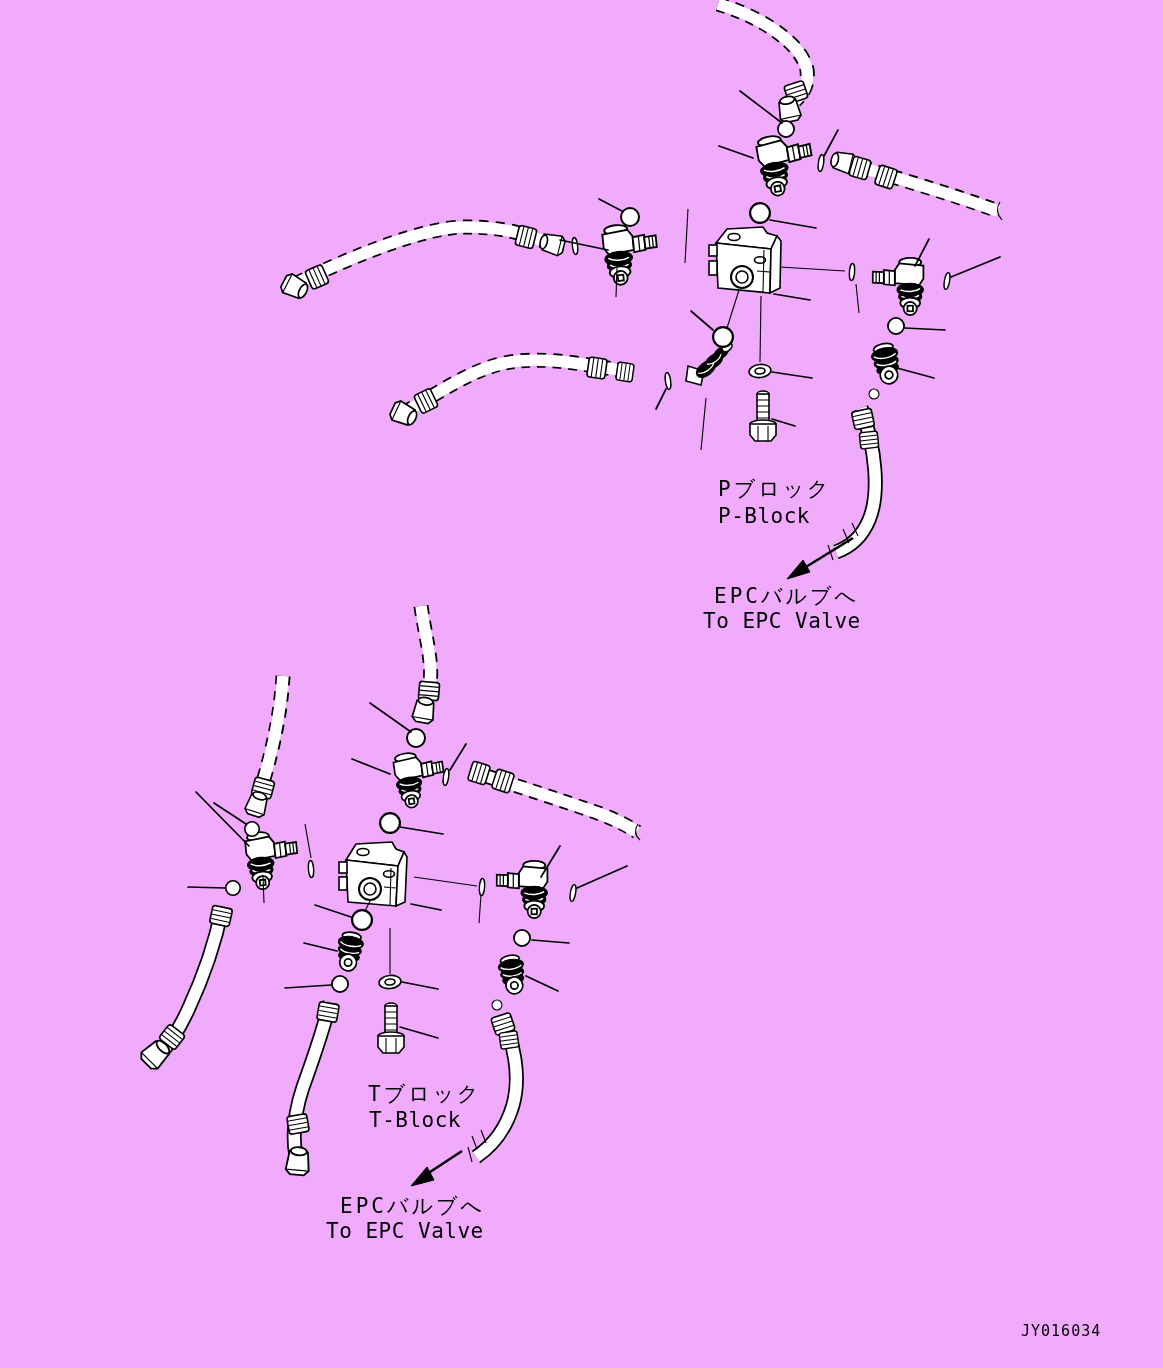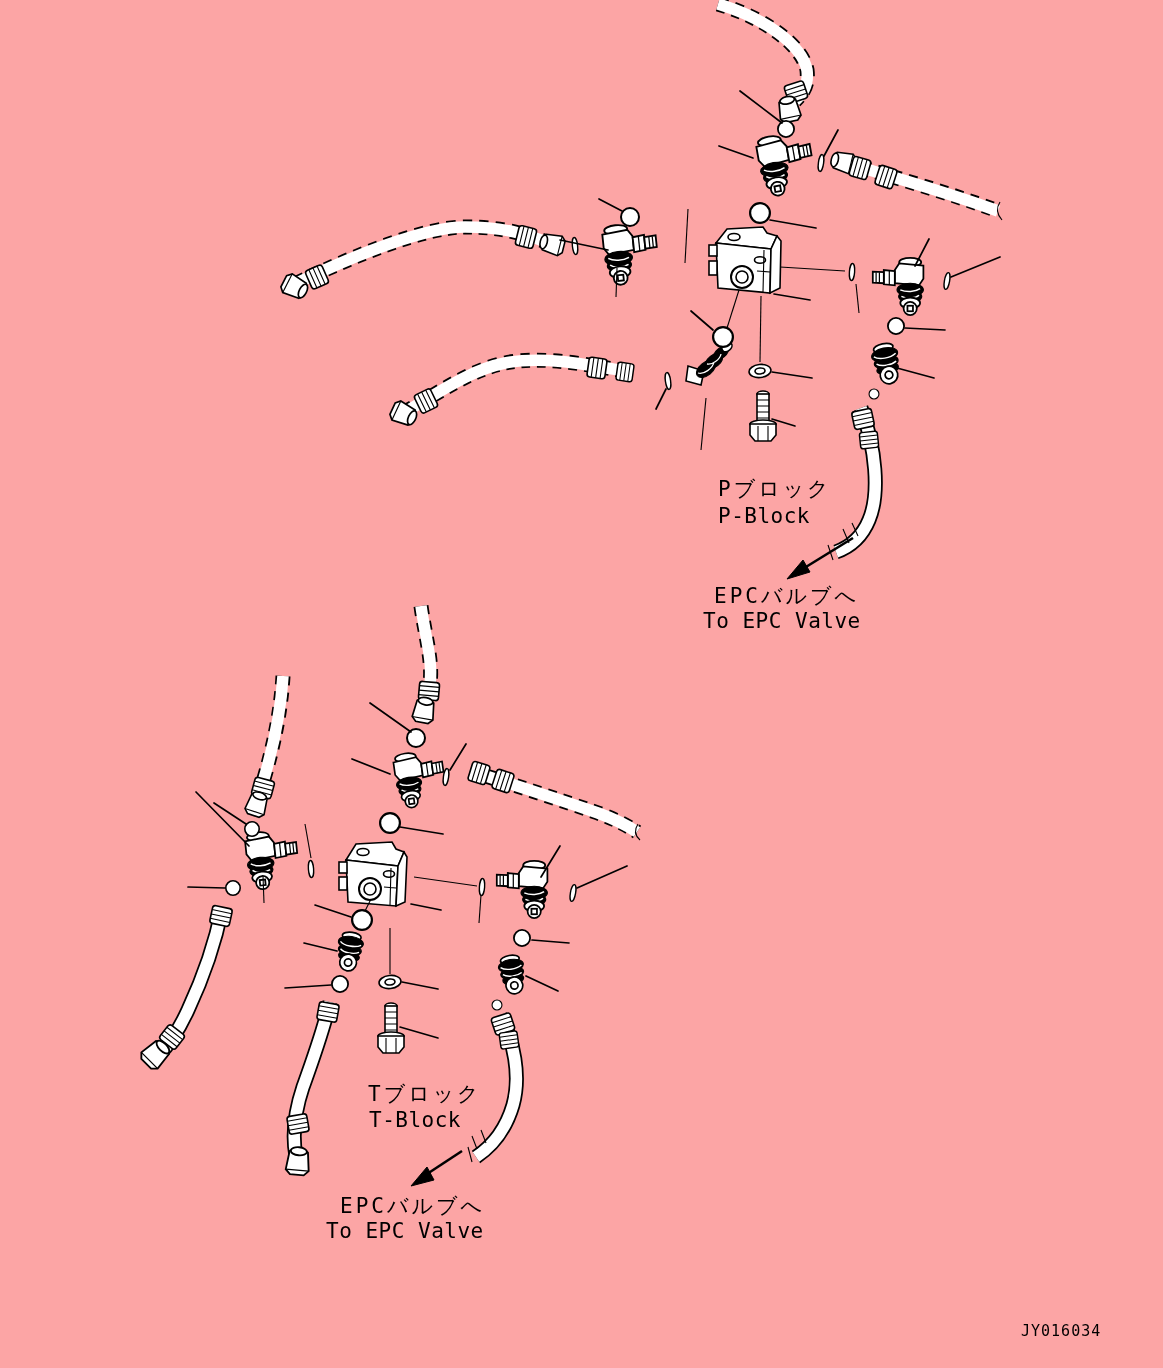--- a/index.html
+++ b/index.html
@@ -1,16 +1,16 @@
 <!DOCTYPE html>
 <html><head>
 <meta charset="utf-8">
 <style>
   html,body{margin:0;padding:0;background:#ffffff;}
-  .stage{width:1163px;height:1368px;position:relative;background:#fca5a5;overflow:hidden;}
+  .stage{width:1163px;height:1368px;position:relative;background:#f0abfc;overflow:hidden;}
   svg{display:block;}
   .ln{stroke:#000;stroke-width:1.7;fill:none;stroke-linecap:round}
   .lnt{stroke:#000;stroke-width:1.1;fill:none}
   .ln2{stroke:#000;stroke-width:2.6;fill:none}
   .wf{fill:#fff;stroke:#000;stroke-width:1.6}
   .bf{fill:#000;stroke:#000;stroke-width:1}
   .wht{stroke:#fff;stroke-width:1.3;fill:none}
   .hose-o{fill:none;stroke:#000;stroke-width:15}
   .hose-o.d{stroke-dasharray:9 7}
   .hose-i{fill:none;stroke:#fff;stroke-width:11.5}

